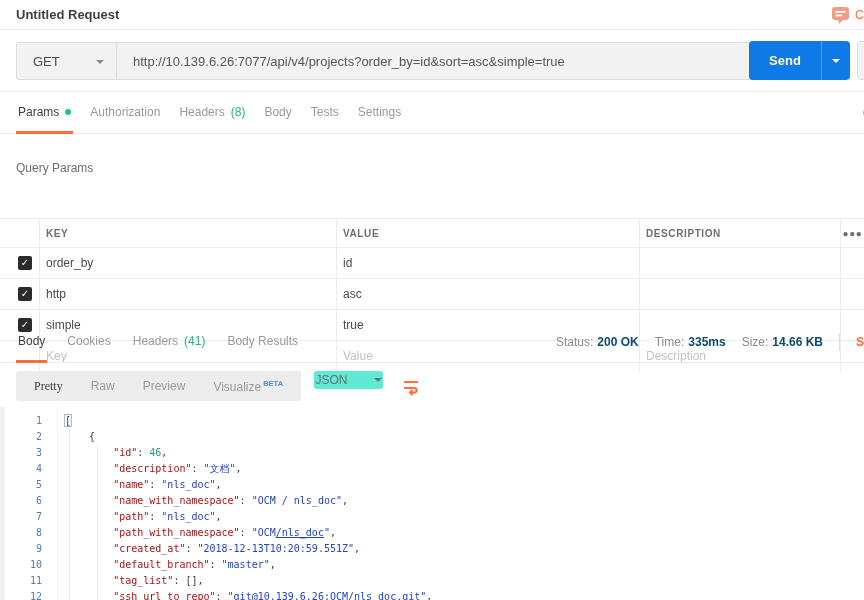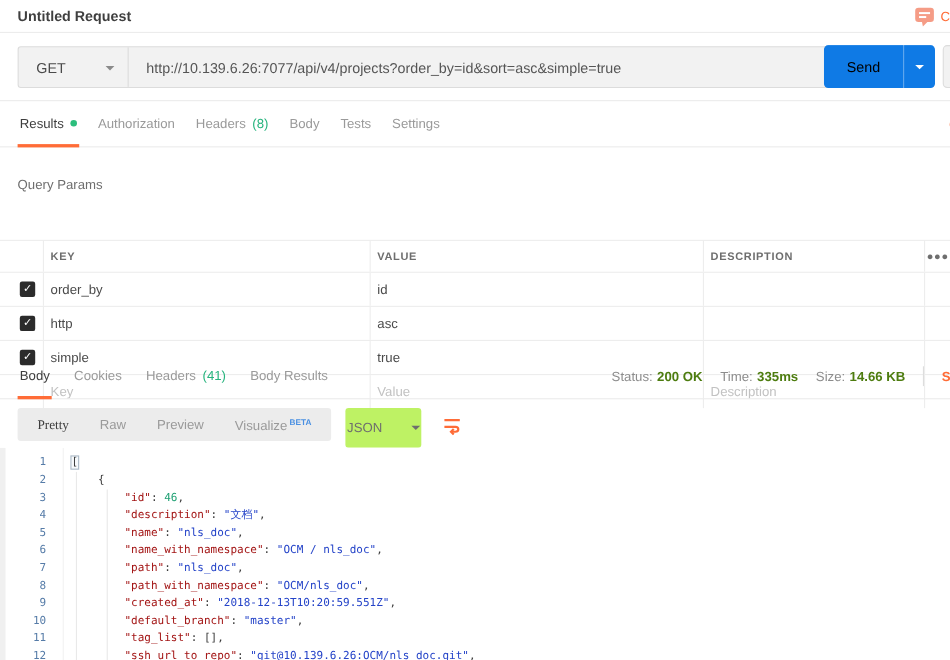--- a/index.html
+++ b/index.html
@@ -15,21 +15,21 @@
 
   
   .requestbar { position:absolute; left:0; top:30px; width:864px; height:62px; border-bottom:1px solid #ececec; }
   .urlgroup { position:absolute; left:16px; top:12px; width:820px; height:38px; background:#f2f2f2; border:1px solid #dcdcdc; border-radius:3px; display:flex; align-items:center; }
   .method-select { width:100px; height:100%; position:relative; border-right:1px solid #dcdcdc; display:flex; align-items:center; cursor:pointer; }
   .method-label { margin-left:16px; font-size:13px; color:#4a4a4a; }
   .caret { width:0; height:0; border-left:4px solid transparent; border-right:4px solid transparent; border-top:4px solid #8a8a8a; }
   .method-caret { position:absolute; right:12px; top:17px; }
   .url-input { flex:1; height:100%; background:transparent; border:none; outline:none; padding-left:16px; font-size:13px; color:#555; font-family:"Liberation Sans", sans-serif; }
   .send-group { position:absolute; left:749px; top:11px; width:101px; height:39px; display:flex; border-radius:4px; overflow:hidden; }
-  .send-main { width:72px; background:#0F7AE5; color:#000000; font-size:13px; font-weight:400; border:none; cursor:pointer; font-family:"Liberation Sans", sans-serif; }
+  .send-main { width:72px; background:#0F7AE5; color:#fef9c3; font-size:13px; font-weight:700; border:none; cursor:pointer; font-family:"Liberation Sans", sans-serif; }
   .send-caret-btn { width:29px; background:#0F7AE5; border:none; border-left:1px solid rgba(255,255,255,.3); cursor:pointer; display:flex; align-items:center; justify-content:center; }
   .send-caret-btn .caret { border-top-color:#fff; }
   .save-stub { position:absolute; left:857px; top:11px; width:30px; height:39px; background:#f2f2f2; border:1px solid #dcdcdc; border-radius:4px 0 0 4px; }
 
   
   .reqtabs { position:absolute; left:0; top:92px; width:864px; height:42px; border-bottom:1px solid #ececec; }
   .tabs-flex { position:absolute; left:16px; top:0; height:42px; display:flex; gap:15px; }
   .tab { height:42px; display:flex; align-items:center; gap:6px; font-size:12px; color:#9a9a9a; border-bottom:3px solid transparent; padding:0 2px; cursor:pointer; white-space:nowrap; }
   .tab.active { color:#3d3d3d; border-bottom-color:#FF6C37; }
   .tab .count { color:#27B47E; }
@@ -51,48 +51,48 @@
   .ph-row .pcell { color:#c2c2c2; }
   .chk-cell { justify-content:flex-start; padding-left:18px; }
   .checkbox { width:14px; height:14px; background:#2b2b2b; border-radius:2px; color:#fff; font-size:10px; line-height:14px; text-align:center; cursor:pointer; }
   .more-cell { justify-content:center; padding-left:0; color:#9e9e9e; font-size:9px; letter-spacing:1px; cursor:pointer; }
 
   
   .resp-header { position:absolute; left:0; top:321px; width:864px; height:42px; border-bottom:1px solid #ececec; }
   .resp-tabs { position:absolute; left:16px; top:0; height:42px; display:flex; gap:18px; }
   .resp-meta { position:absolute; left:556px; right:0; top:0; height:42px; display:flex; align-items:center; gap:16px; overflow:hidden; }
   .meta-item { font-size:12px; color:#8c8c8c; white-space:nowrap; }
-  .meta-item b { color:#4d7c0f; font-weight:600; margin-left:4px; }
+  .meta-item b { color:#0c4a6e; font-weight:600; margin-left:4px; }
   .meta-divider { width:1px; height:18px; background:#ddd; flex:none; }
   .save-response { font-size:12px; color:#FF6C37; font-weight:600; white-space:nowrap; cursor:pointer; }
 
   
   .viewbar { position:absolute; left:0; top:363px; width:864px; height:44px; }
   .segmented { position:absolute; left:16px; top:8px; height:30px; background:#ececec; border-radius:3px; display:flex; align-items:center; padding:0 4px; }
   .seg { padding:0 14px; font-size:12px; color:#9a9a9a; cursor:pointer; white-space:nowrap; }
   .seg.active { color:#3d3d3d;font-family:Liberation Serif, serif; }
   .seg sup { font-size:7.5px; font-weight:bold; color:#4A90E2; margin-left:2px; }
-  .format-select { position:absolute; left:314px; top:8px; height:36px; width:69px; background:#bef264; border-radius:3px; display:flex; align-items:center; justify-content:center; gap:26px; font-size:12px; color:#6e6e6e; cursor:pointer; }
+  .format-select { position:absolute; left:314px; top:8px; height:18px; width:69px; background:#5eead4; border-radius:3px; display:flex; align-items:center; justify-content:center; gap:26px; font-size:12px; color:#6e6e6e; cursor:pointer; }
   .format-select .caret { border-top-color:#6e6e6e; }
   .wrap-btn { position:absolute; left:396px; top:10px; width:30px; height:26px; display:flex; align-items:center; justify-content:center; cursor:pointer; background:none; border:none; }
 
   
   .code { position:absolute; left:0; top:407px; width:864px; height:193px; background:#fff; overflow:hidden; }
   .code-strip { position:absolute; left:0; top:0; width:5px; height:100%; background:#f0f0f0; }
   .gutter-border { position:absolute; left:57px; top:0; width:1px; height:100%; background:#f2f2f2; }
   .guide { position:absolute; width:1px; background:#e9e9e9; }
   .guide1 { left:69px; top:22px; bottom:0; }
   .guide2 { left:97px; top:38px; bottom:0; }
   .code-lines { position:absolute; left:0; top:6px; width:864px; }
   .cl { display:flex; height:16px; font-family:"DejaVu Sans Mono", monospace; font-size:10px; line-height:16px; }
   .ln { width:42px; flex:none; text-align:right; color:#567CA8; }
   .lc { margin-left:23px; white-space:pre; color:#3a3a3a; }
   .t-k { color:#A31515; }
   .t-s { color:#2443C8; }
-  .t-u { color:#2443C8; }
+  .t-u { color:#2443C8; text-decoration:underline; }
   .t-n { color:#20A174; }
   .t-p { color:#3a3a3a; }
   .t-hl { color:#3a3a3a; background:#f7fafc; outline:1px solid #a9b8c6; }
 </style>
 </head>
 <body>
 
 <div id="app">
 
   <div class="titlebar">
@@ -119,21 +119,21 @@
       <button class="send-caret-btn">
           <span class="caret"></span>
         </button>
     </div>
     <div class="save-stub"></div>
   </div>
 
   <div class="reqtabs">
     <div class="tabs-flex">
         <div class="tab active">
-          <span>Results</span>
+          <span>Params</span>
           <span class="dot"></span>
         </div>
         <div class="tab">
           <span>Authorization</span>
         </div>
         <div class="tab">
           <span>Headers</span>
           <span class="count">(8)</span>
         </div>
         <div class="tab">

